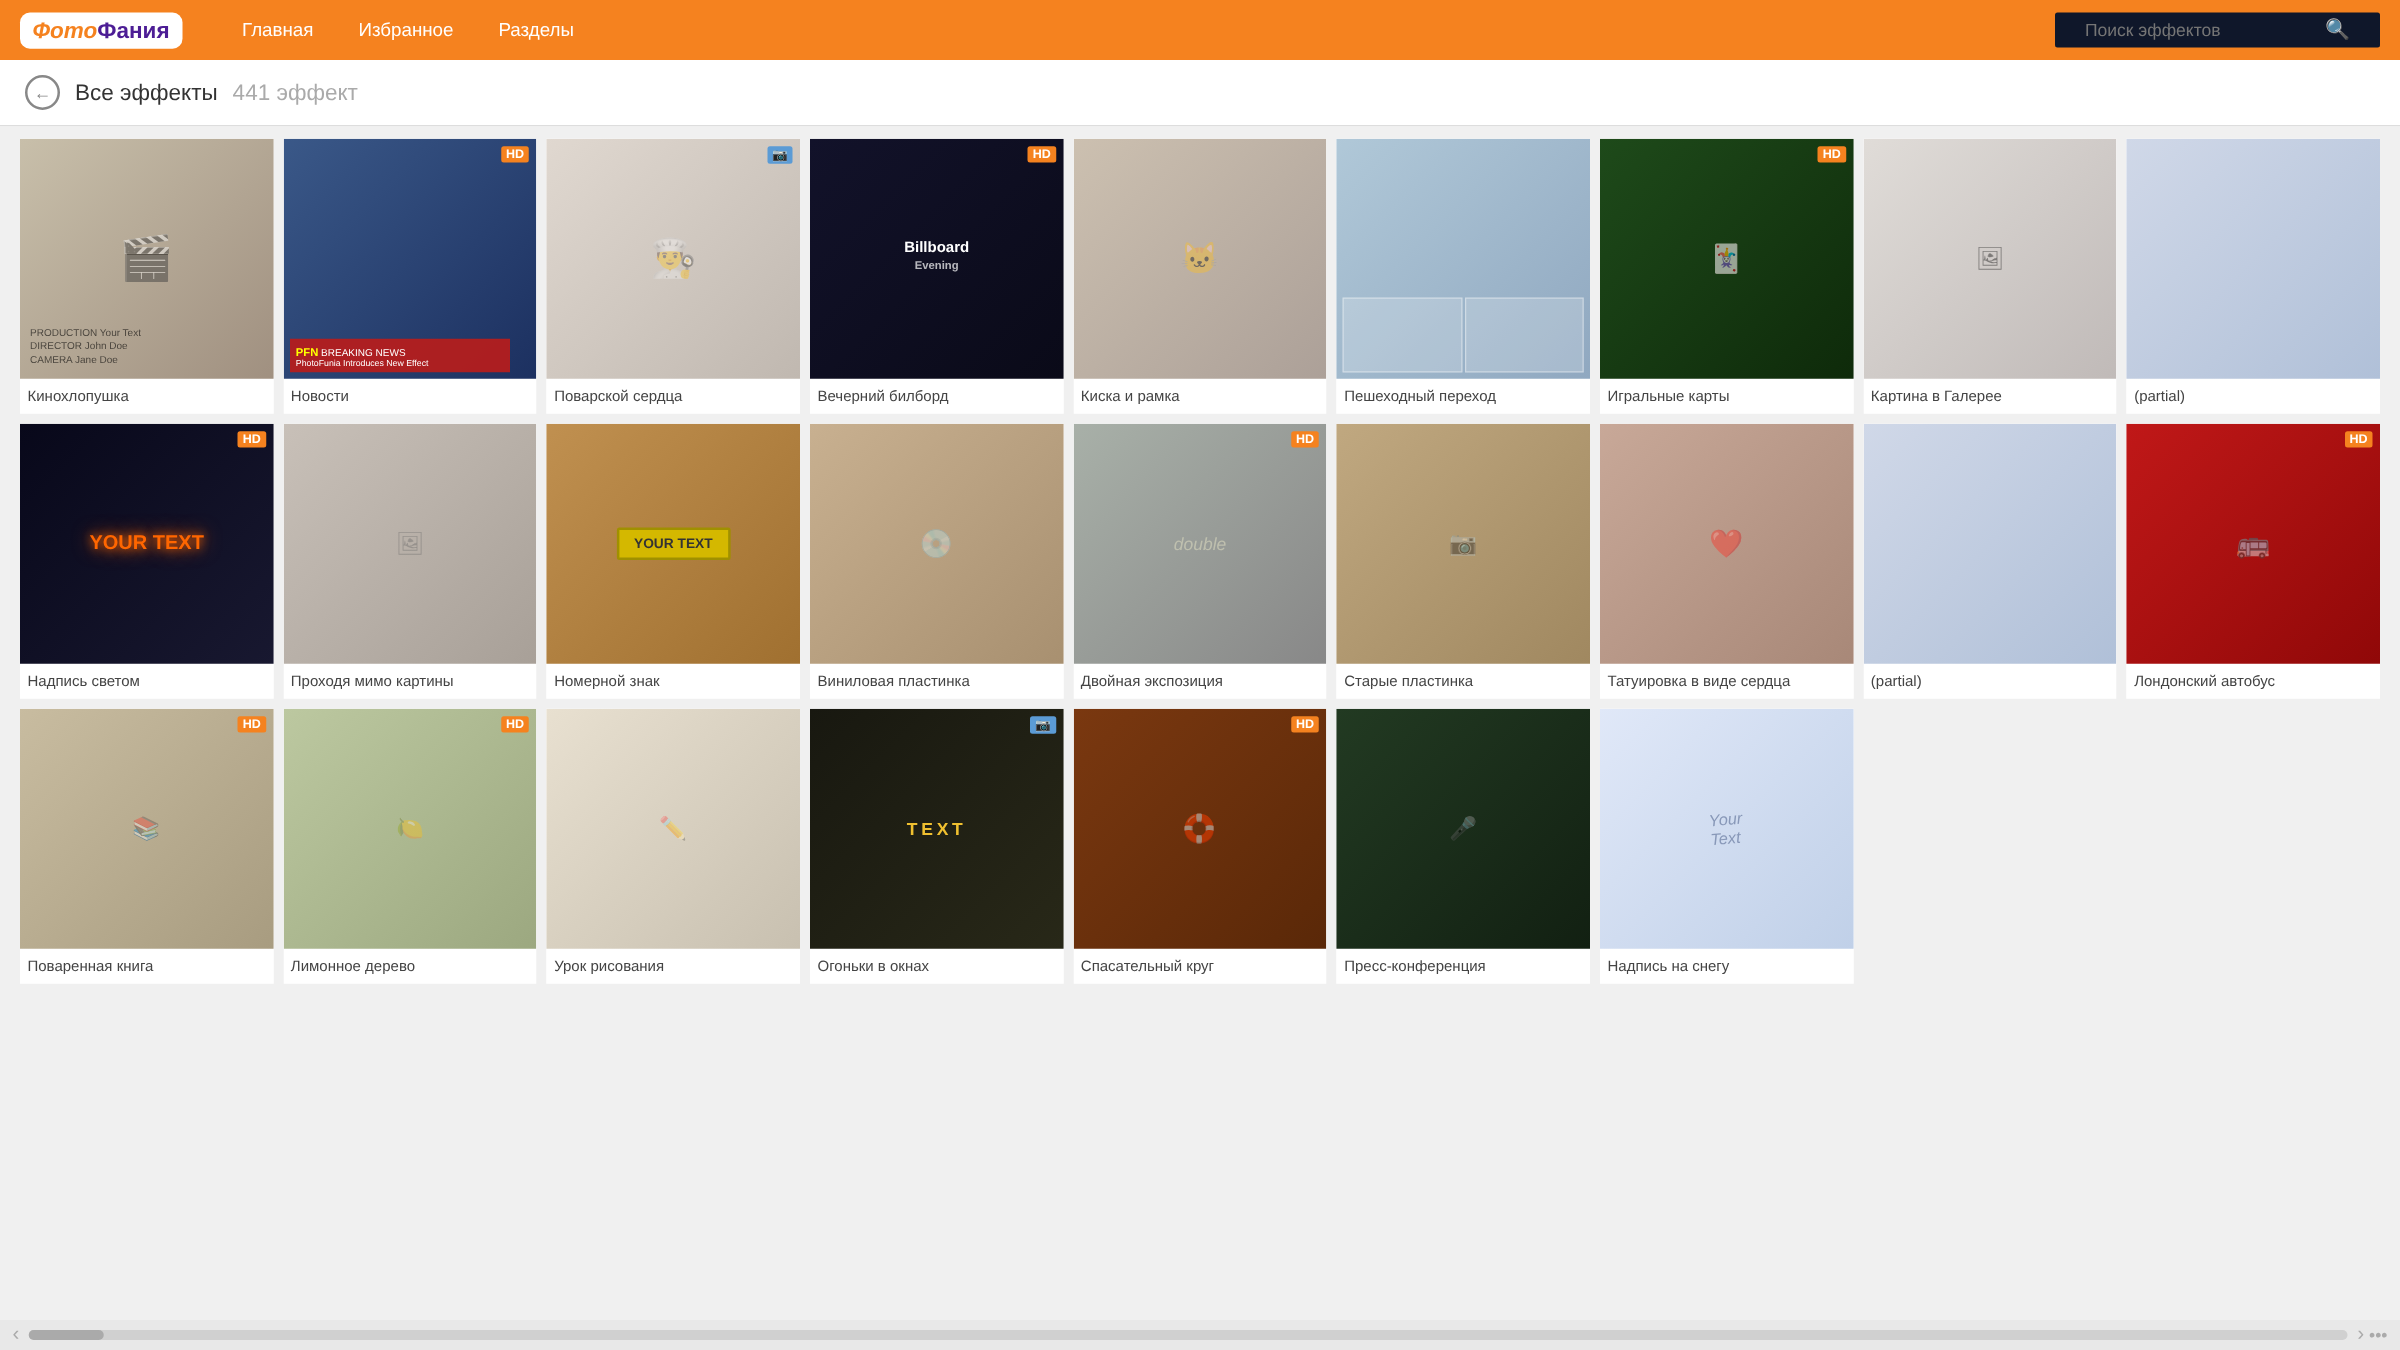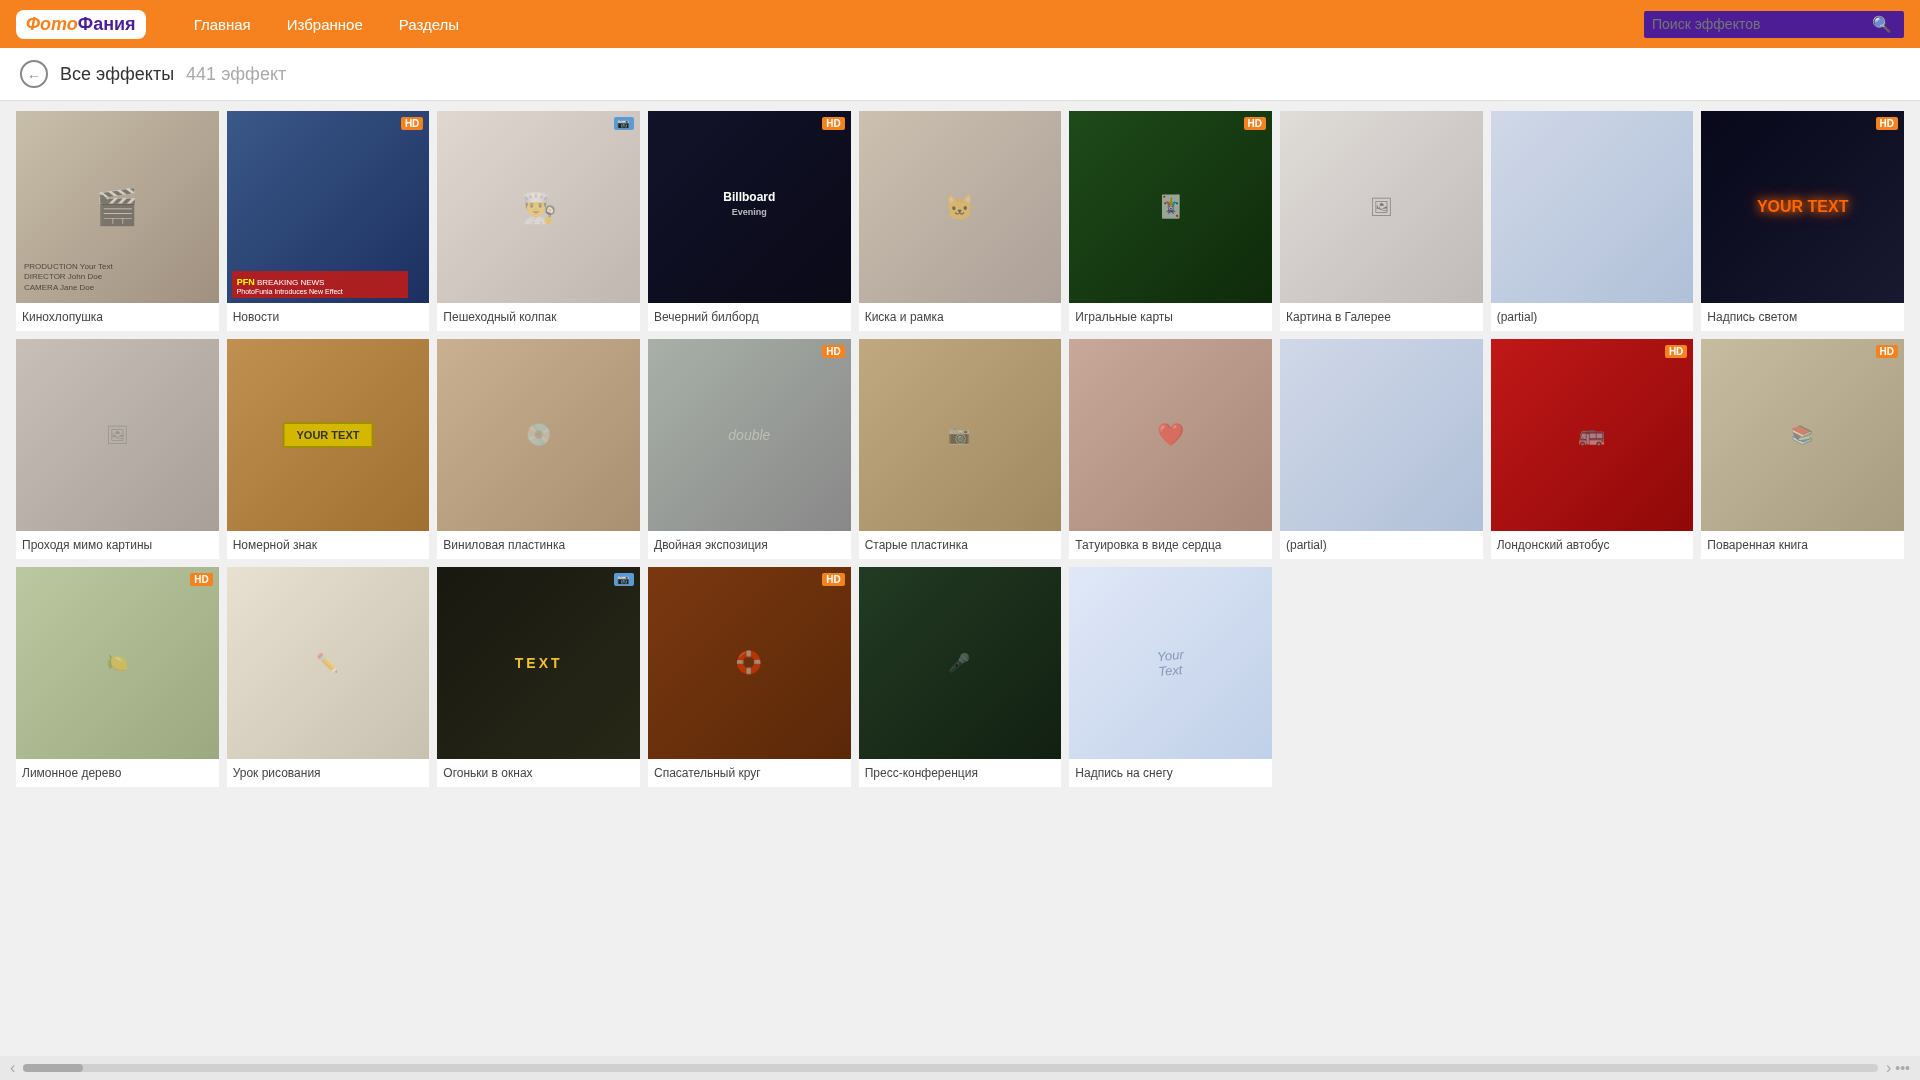--- a/index.html
+++ b/index.html
@@ -32,23 +32,23 @@
       cursor: pointer;
       height: 48px;
       display: flex;
       align-items: center;
       text-decoration: none;
     }
 
     #search-area {
       margin-left: auto;
       display: flex;
-      background: #4c1d95;
+      background: #0f172a;
       border-radius: 2px;
-      padding: 4px 8px;
+      padding: 4px 24px;
       width: 260px;
     }
     #search-input {
       border: none;
       outline: none;
       font-size: 14px;
       color: #999;
       width: 220px;
       background: transparent;
     }
@@ -218,39 +218,53 @@
     </div>
     <div class="effect-label">Новости</div>
   </div>
     <div class="effect-card">
     <div class="effect-thumb" style="background: linear-gradient(135deg, #e0d8d0 0%, #c0b8b0 100%);">
       <div class="effect-thumb-inner">
         <div style="position:absolute;top:50%;left:50%;transform:translate(-50%,-50%);font-size:30px;opacity:0.4;">👨‍🍳</div>
         <div class="badge badge-blue">📷</div>
       </div>
     </div>
-    <div class="effect-label">Пешеходный колпак</div>
+    <div class="effect-label">Поварской сердца</div>
   </div>
     <div class="effect-card">
     <div class="effect-thumb" style="background: linear-gradient(135deg, #12122a 0%, #0a0a18 100%);">
       <div class="effect-thumb-inner">
         <div style="position:absolute;top:50%;left:50%;transform:translate(-50%,-60%);font-size:12px;color:white;font-weight:bold;text-align:center;">Billboard<br><span style="font-size:9px;opacity:0.7;">Evening</span></div>
         <div class="badge">HD</div>
       </div>
     </div>
     <div class="effect-label">Вечерний билборд</div>
   </div>
     <div class="effect-card">
     <div class="effect-thumb" style="background: linear-gradient(135deg, #ccc0b0 0%, #aca098 100%);">
       <div class="effect-thumb-inner">
         <div style="position:absolute;top:50%;left:50%;transform:translate(-50%,-50%);font-size:25px;opacity:0.4;">🐱</div>
 
       </div>
     </div>
     <div class="effect-label">Киска и рамка</div>
+  </div>
+    <div class="effect-card">
+    <div class="effect-thumb" style="background: linear-gradient(135deg, #b0c8d8 0%, #90a8c0 100%);">
+      <div class="effect-thumb-inner">
+        <div style="position:absolute;top:0;left:0;right:0;bottom:0;display:flex;flex-direction:column;justify-content:flex-end;">
+            <div style="display:flex;gap:2px;padding:5px;">
+              <div style="flex:1;height:60px;background:rgba(255,255,255,0.2);border:1px solid rgba(255,255,255,0.4);"></div>
+              <div style="flex:1;height:60px;background:rgba(255,255,255,0.2);border:1px solid rgba(255,255,255,0.4);"></div>
+            </div>
+          </div>
+
+      </div>
+    </div>
+    <div class="effect-label">Пешеходный переход</div>
   </div>
     <div class="effect-card">
     <div class="effect-thumb" style="background: linear-gradient(135deg, #1e4a1a 0%, #0e2a0a 100%);">
       <div class="effect-thumb-inner">
         <div style="position:absolute;top:50%;left:50%;transform:translate(-50%,-50%);font-size:22px;opacity:0.6;">🃏</div>
         <div class="badge">HD</div>
       </div>
     </div>
     <div class="effect-label">Игральные карты</div>
   </div>

